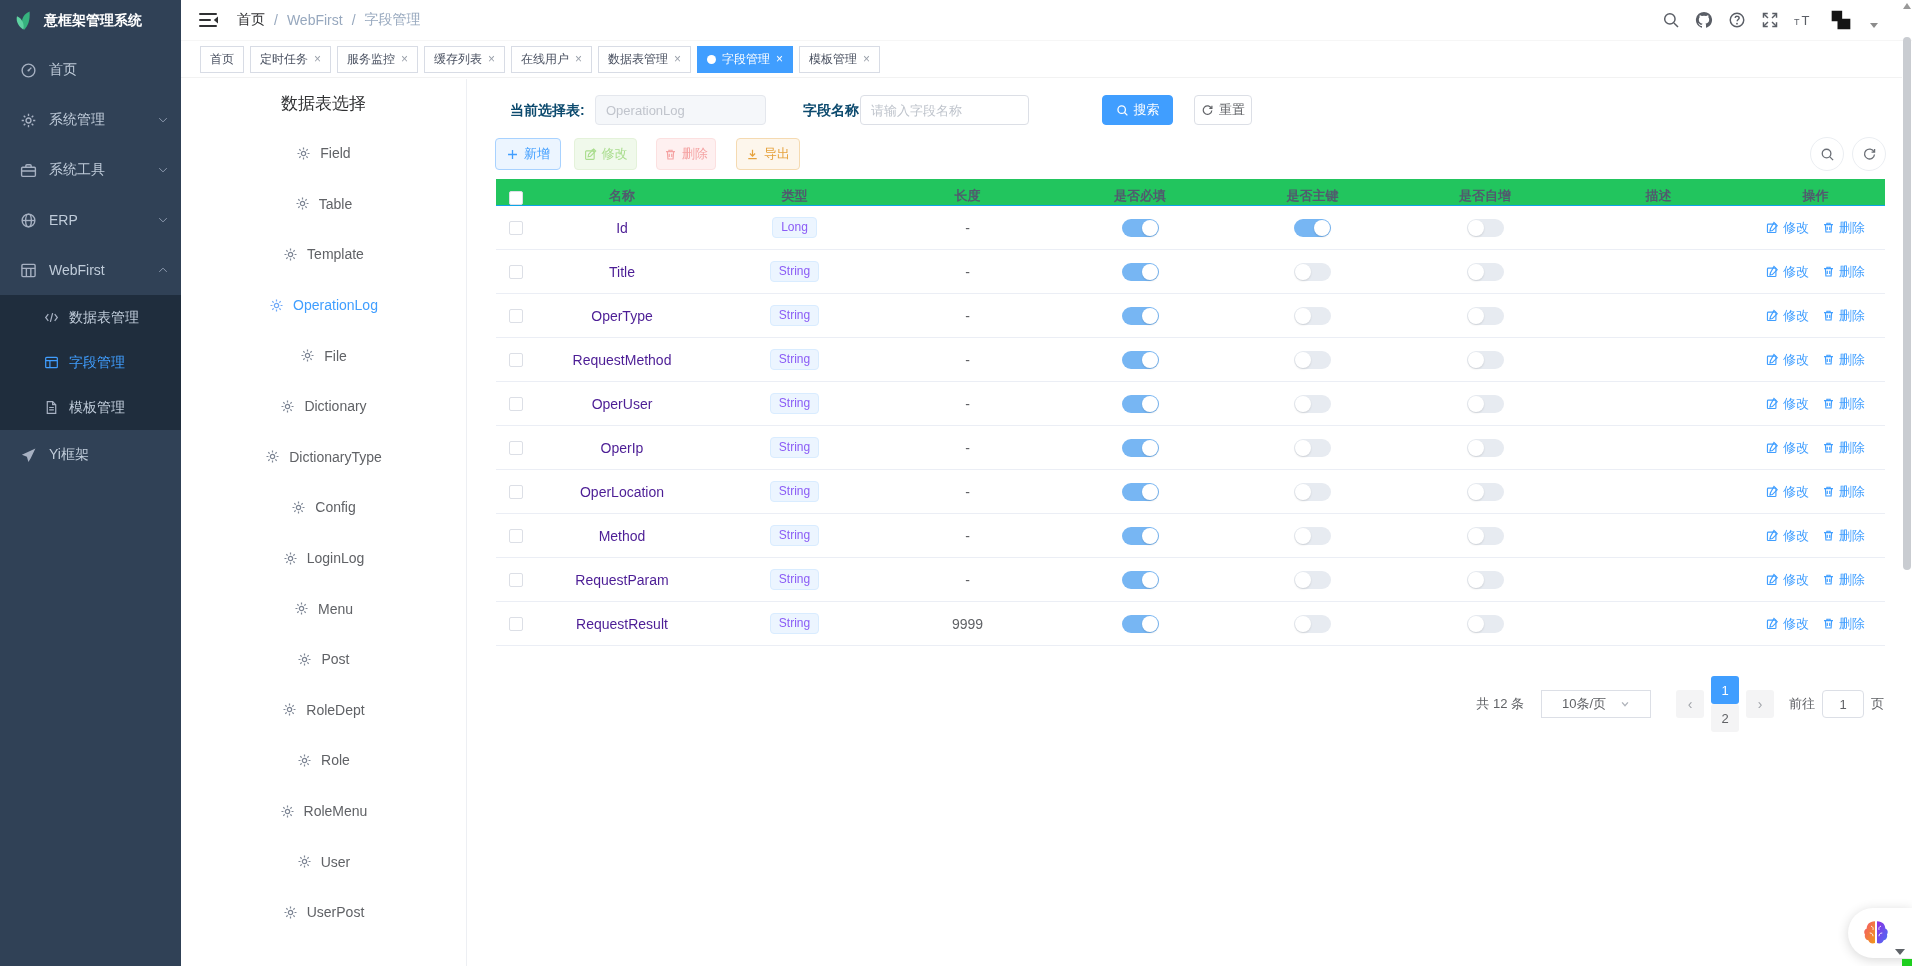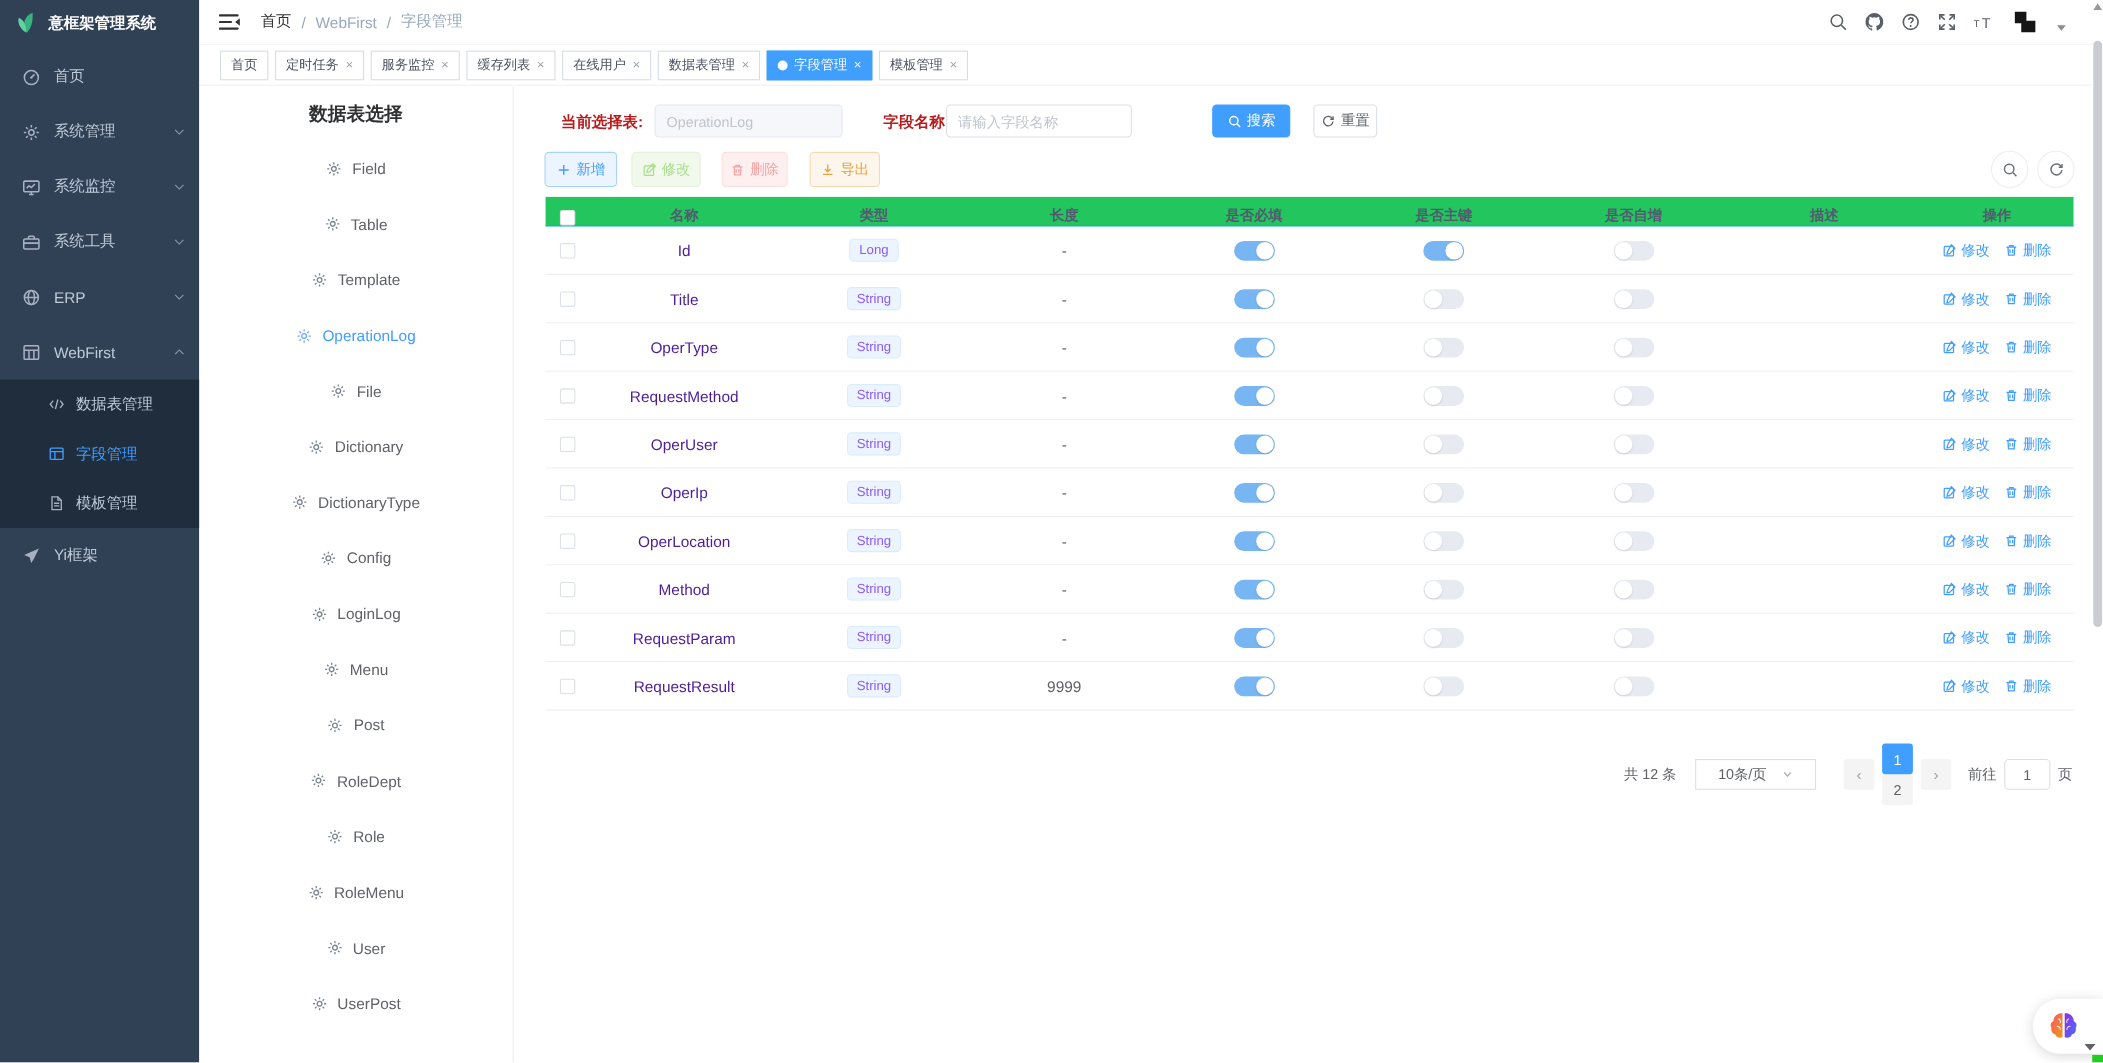--- a/index.html
+++ b/index.html
@@ -42,33 +42,33 @@
   .tabbar { position:absolute; left:181px; top:41px; right:10px; height:37px; background:#fff; display:flex; align-items:center; gap:6px; padding-left:19px; border-bottom:1px solid #f2f2f2; }
   .tab { height:27px; display:flex; align-items:center; gap:6px; padding:0 9px; border:1px solid #d8dce5; background:#fff; color:#495060; font-size:12px; cursor:pointer; white-space:nowrap; }
   .tab .tclose { font-size:12px; color:#9aa0aa; line-height:1; }
   .tab.active { background:#409eff; border-color:#409eff; color:#fff; }
   .tab.active .tclose { color:#fff; }
   .tab .tdot { width:9px; height:9px; border-radius:50%; background:#fff; }
 
   
   .content { position:absolute; left:181px; top:79px; right:0; bottom:0; background:#fff; }
   .left-panel { position:absolute; left:0; top:0; width:286px; bottom:0; border-right:1px solid #edeff3; }
-  .panel-title { text-align:center; padding-top:13px; font-size:17px; color:#303133; font-weight:700; }
+  .panel-title { text-align:center; padding-top:13px; font-size:17px; color:#303133; font-weight:400; }
   .tree { position:absolute; left:0; top:49px; width:100%; }
   .tree-item { height:50.6px; display:flex; align-items:center; justify-content:center; gap:9px; color:#606266; font-size:14px; cursor:pointer; }
   .tree-item .gear { width:15px; height:15px; color:#7d8594; }
   .tree-item .gear svg { width:15px; height:15px; }
   .tree-item.selected { color:#409eff; }
   .tree-item.selected .gear { color:#6ea8f7; }
 
   .right-area { position:absolute; left:287px; top:0; right:0; bottom:0; }
 
   
   .filter-row { position:absolute; left:0; top:16px; right:0; height:30px; }
-  .f-label { position:absolute; height:30px; line-height:30px; color:#b91c1c; font-weight:bold; font-size:14px; }
+  .f-label { position:absolute; height:30px; line-height:30px; color:#0c4a6e; font-weight:bold; font-size:14px; }
   .lbl-table { left:42px; }
   .lbl-field { left:335px; }
   .input { position:absolute; height:30px; border:1px solid #dcdfe6; border-radius:4px; font-size:13px; padding:0 10px; color:#606266; font-family:inherit; }
   .input::placeholder { color:#bfc4cc; }
   .inp-table { left:127px; width:171px; background:#f5f7fa; border-color:#e4e7ed; color:#c0c4cc; }
   .inp-field { left:392px; width:169px; background:#fff; }
   .btn-search { position:absolute; left:634px; width:71px; height:30px; background:#409eff; border:1px solid #409eff; border-radius:4px; color:#fff; font-size:13px; display:flex; align-items:center; justify-content:center; gap:5px; cursor:pointer; font-family:inherit; }
   .btn-reset { position:absolute; left:726px; width:58px; height:30px; background:#fff; border:1px solid #dcdfe6; border-radius:4px; color:#606266; font-size:13px; display:flex; align-items:center; justify-content:center; gap:5px; cursor:pointer; font-family:inherit; }
   .bic { width:13px; height:13px; }
   .bic svg { width:13px; height:13px; }
@@ -152,34 +152,20 @@
         <span>首页</span>
       </div>
       <div class="menu-item">
         <span class="mi-icon">
           <svg viewBox="0 0 16 16" fill="none" stroke="currentColor" stroke-width="1.3">
             <circle cx="8" cy="8" r="2.3"></circle>
             <path d="M8 1.6v2.1M8 12.3v2.1M1.6 8h2.1M12.3 8h2.1M3.5 3.5L5 5M11 11l1.5 1.5M12.5 3.5L11 5M5 11l-1.5 1.5"></path>
           </svg>
         </span>
         <span>系统管理</span>
-        <span class="chev">
-          <svg viewBox="0 0 16 16" fill="none" stroke="currentColor" stroke-width="1.3">
-            <path d="M3 5.5l5 5 5-5"></path>
-          </svg>
-        </span>
-      </div>
-      <div class="menu-item">
-        <span class="mi-icon">
-          <svg viewBox="0 0 16 16" fill="none" stroke="currentColor" stroke-width="1.3">
-            <rect x="1.5" y="2.5" width="13" height="9" rx="1"></rect>
-            <path d="M4 8.5l2-2 2 1.5 3-3M6 14h4M8 11.5V14"></path>
-          </svg>
-        </span>
-        <span>系统监控</span>
         <span class="chev">
           <svg viewBox="0 0 16 16" fill="none" stroke="currentColor" stroke-width="1.3">
             <path d="M3 5.5l5 5 5-5"></path>
           </svg>
         </span>
       </div>
       <div class="menu-item">
         <span class="mi-icon">
           <svg viewBox="0 0 16 16" fill="none" stroke="currentColor" stroke-width="1.3">
             <rect x="1.5" y="5" width="13" height="8.5" rx="1"></rect>

